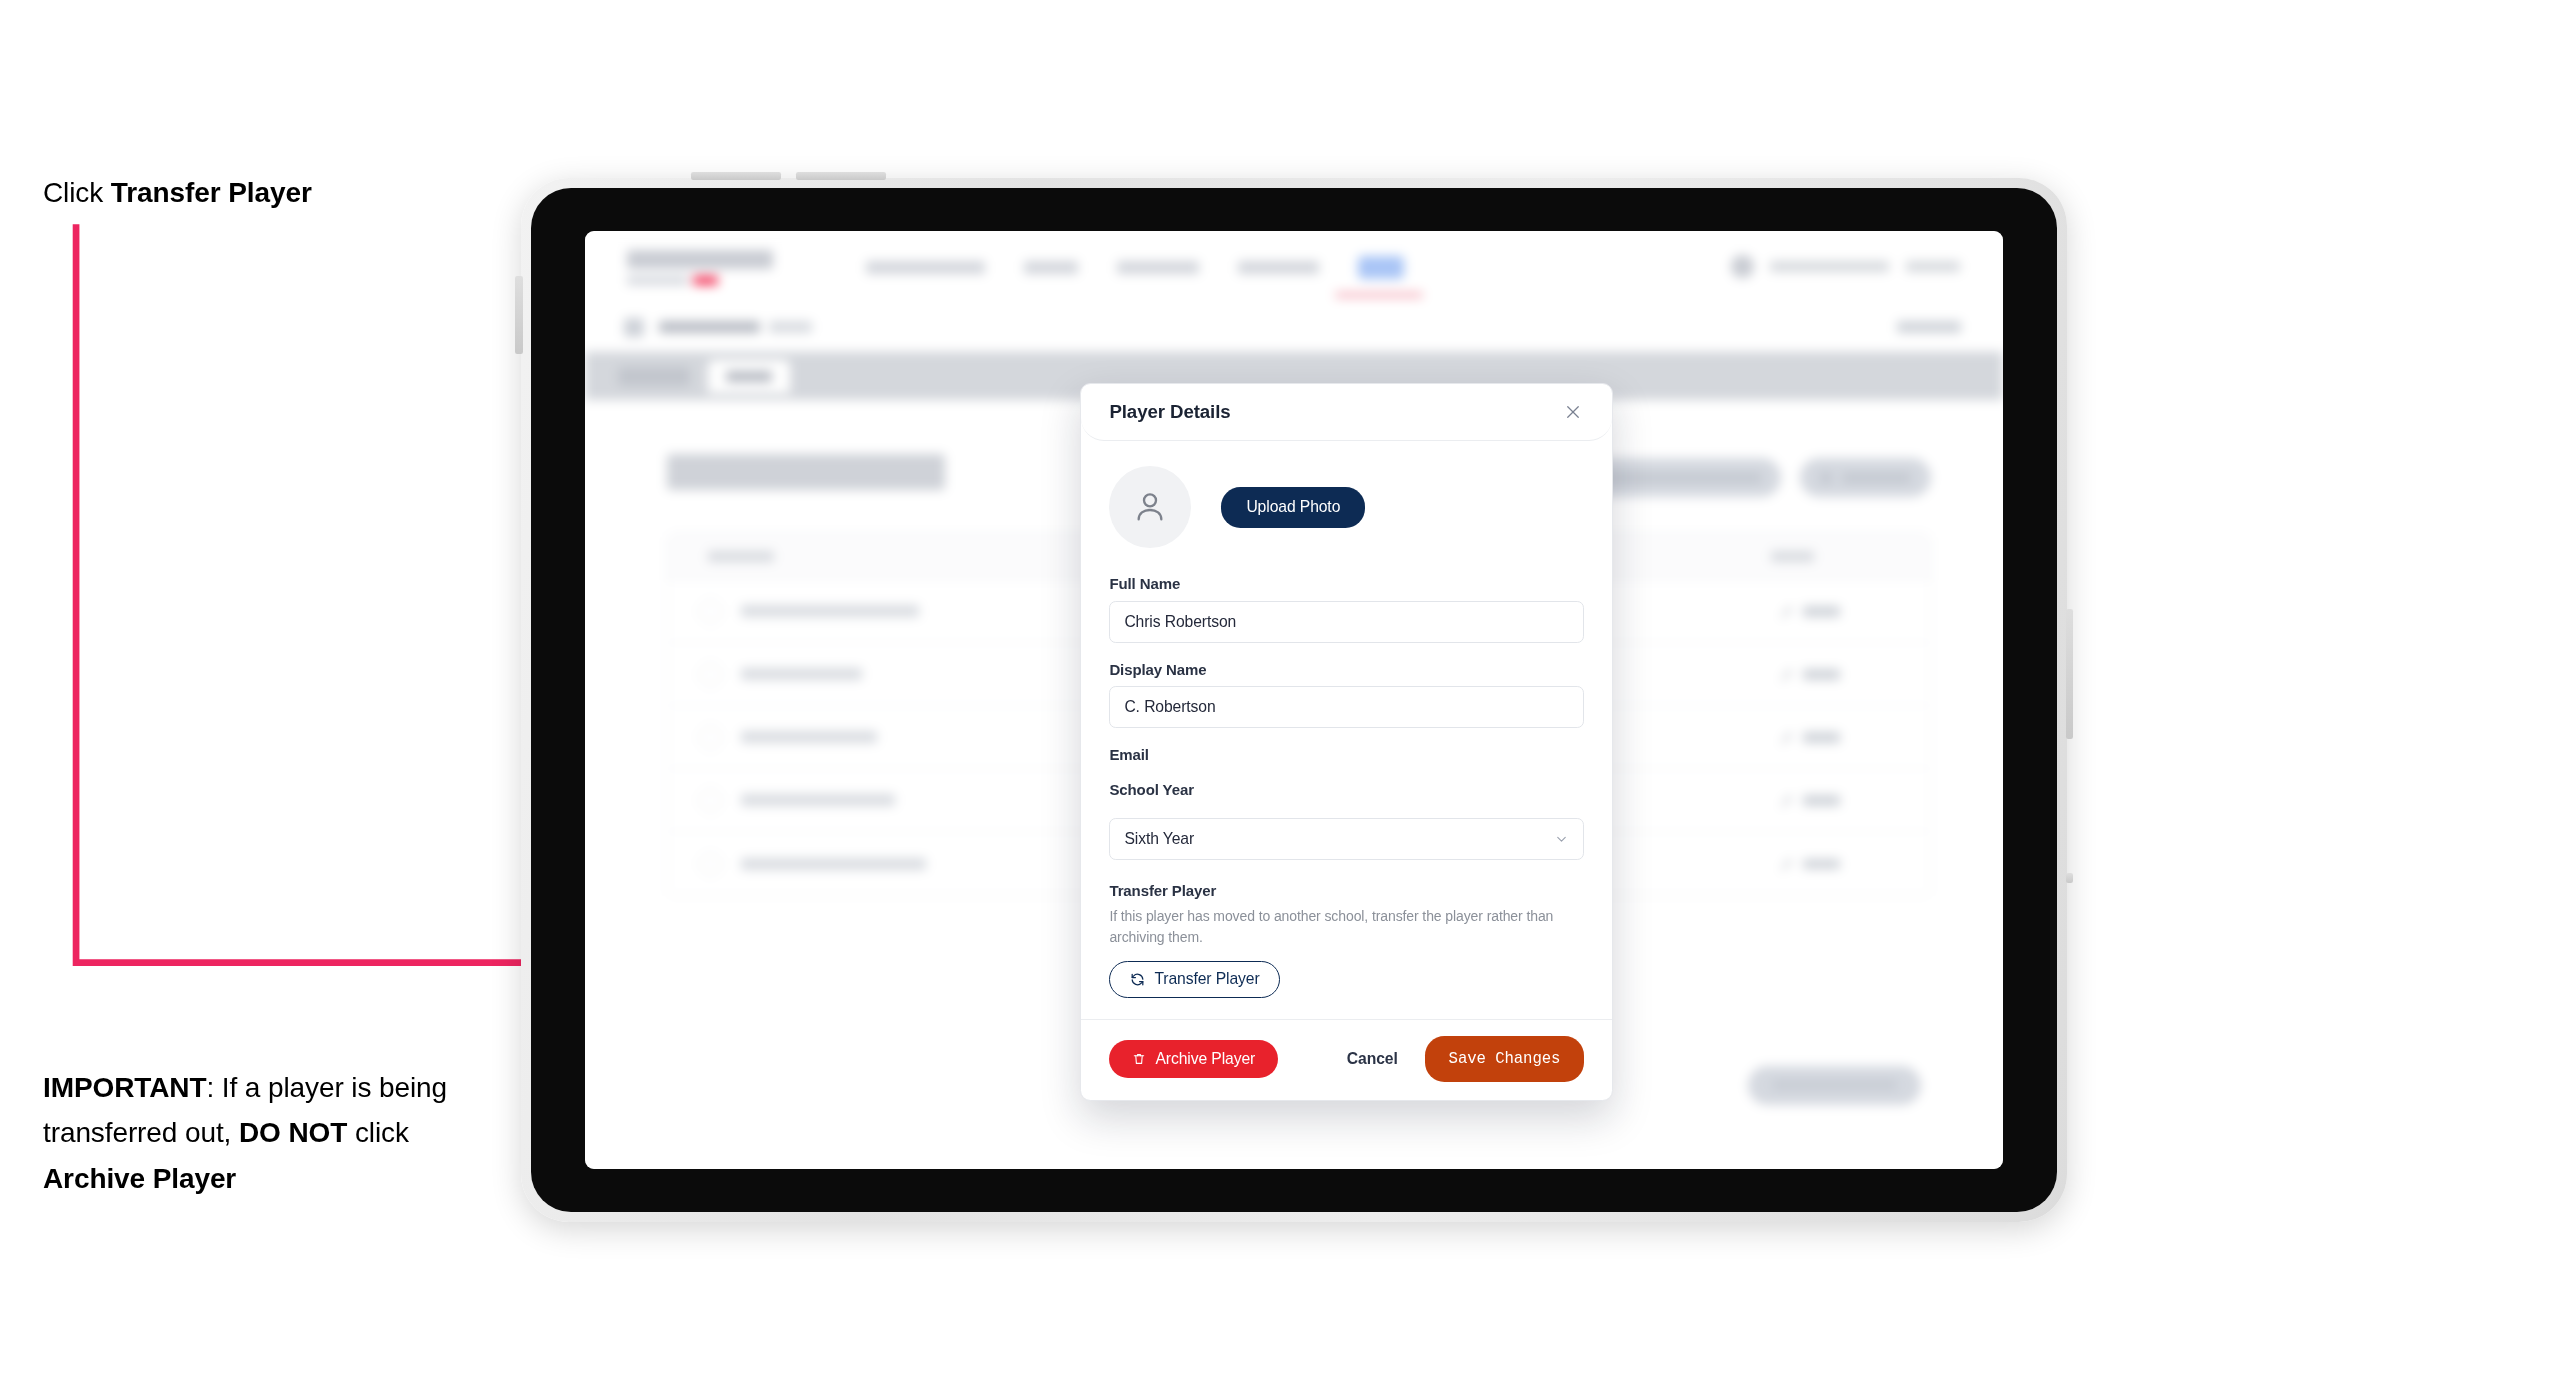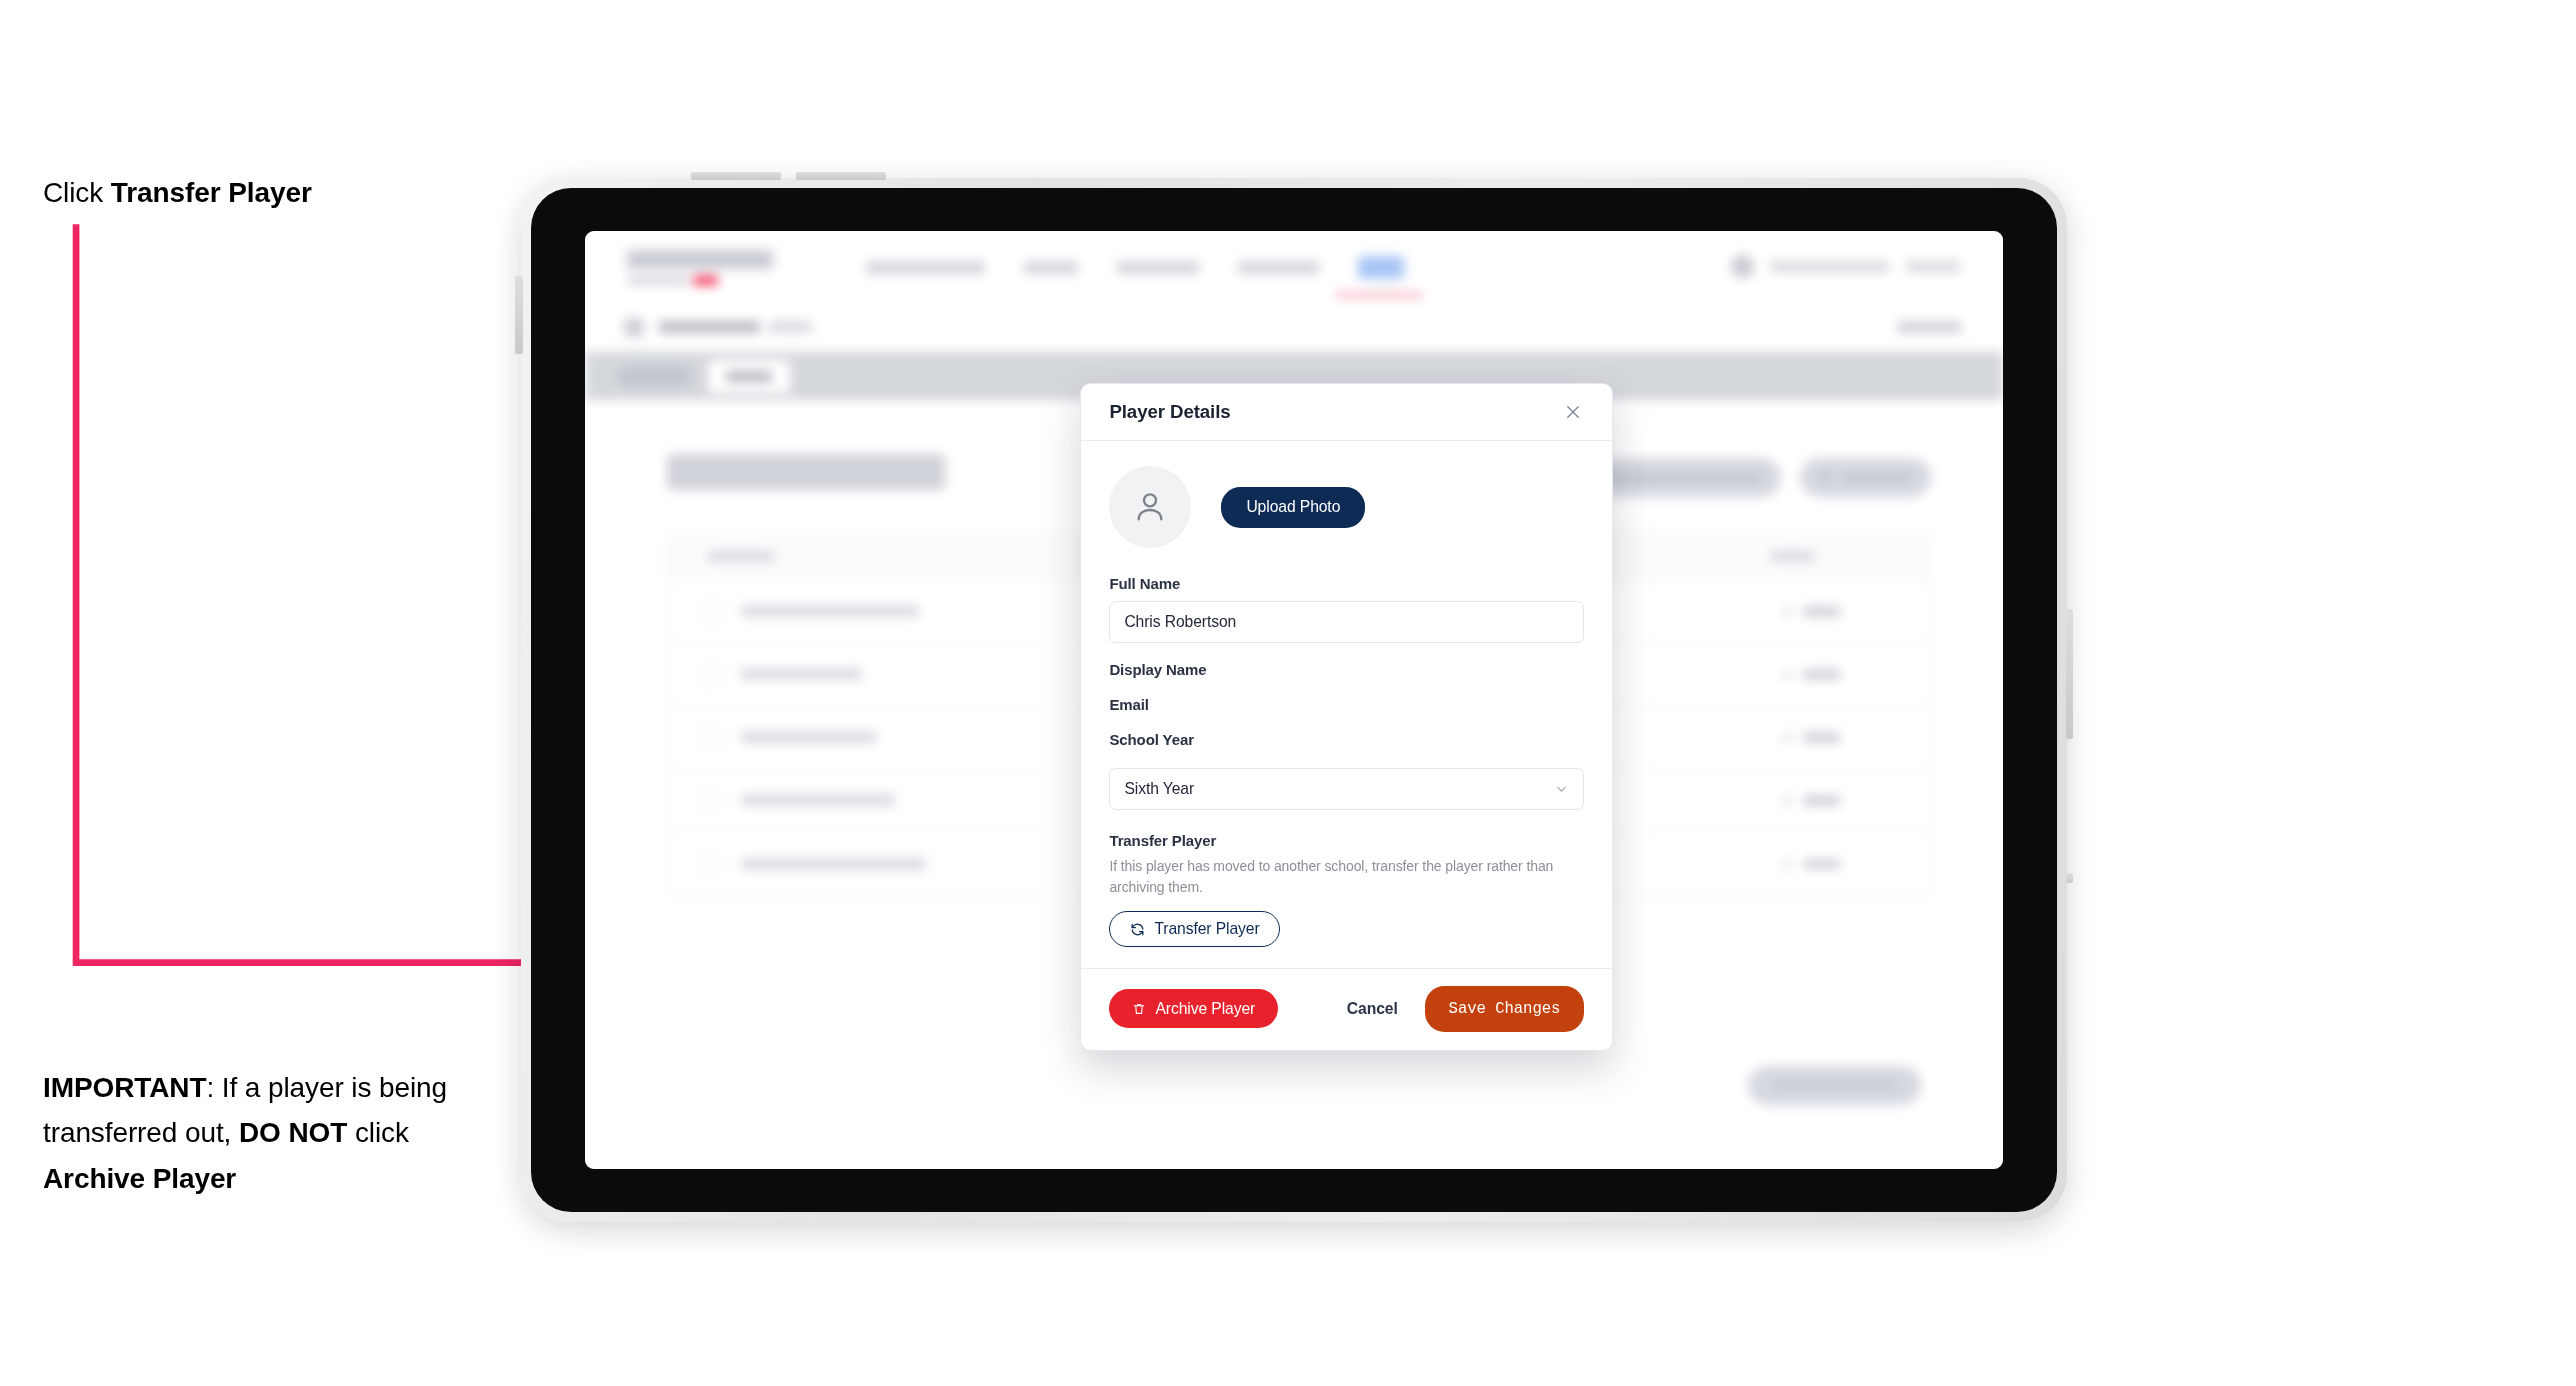--- a/index.html
+++ b/index.html
@@ -213,20 +213,21 @@
     border: 0.7px solid #e6e8ec;
     box-shadow: 0 16.4px 40px rgba(14,22,46,0.18);
     overflow: hidden;
   }
 
   .modal-header {
     height: 57px;
     display: flex; align-items: center; justify-content: space-between;
     padding: 0 27px 0 28px;
     border-bottom: 0.7px solid #ebedf0;
+    border-radius: 23px;
   }
   .modal-title {
     font-size: 18.7px;
     font-weight: 600;
     color: #1b2333;
     letter-spacing: -0.1px;
   }
   .close-btn {
     width: 25px; height: 25px;
     display:flex; align-items:center; justify-content:center;
@@ -509,20 +510,21 @@
                 <button class="upload-btn">Upload Photo</button>
               </div>
 
               <div class="field">
                 <label class="field-label">Full Name</label>
                 <input class="field-input" type="text" value="Chris Robertson" style="">
               </div>
 
               <div class="field">
                 <label class="field-label">Display Name</label>
+                <input class="field-input" type="text" value="C. Robertson" style="">
               </div>
 
               <div class="field">
                 <label class="field-label">Email</label>
               </div>
 
               <div class="field">
                 <label class="field-label">School Year</label>
                 <div class="select-wrap">
                   <input class="field-input" type="text" readonly="" value="Sixth Year" style="">

